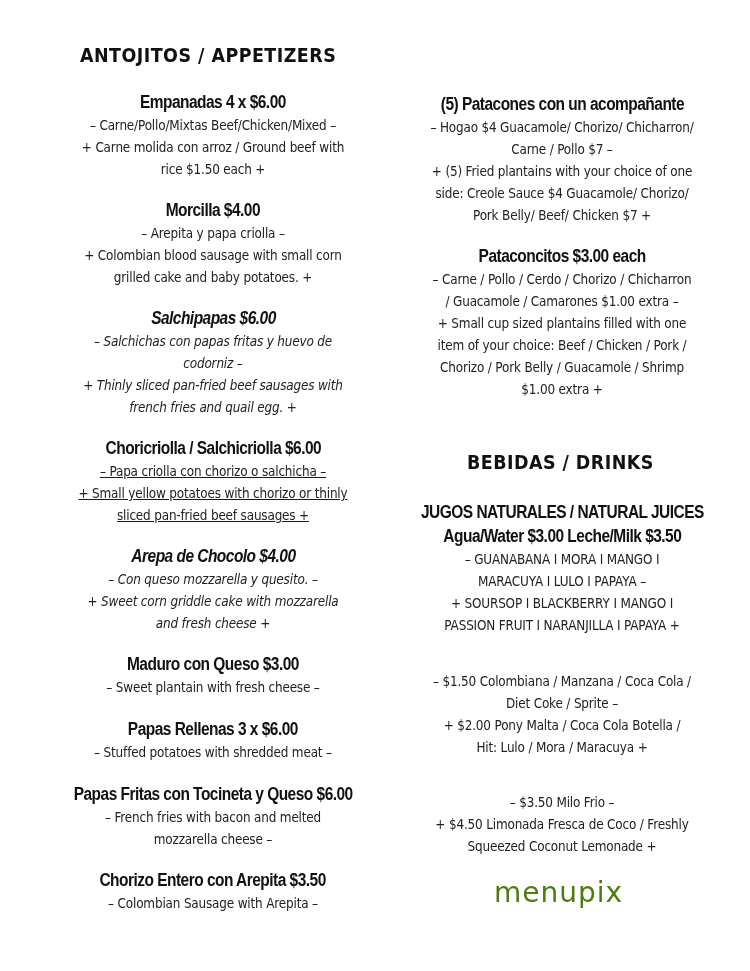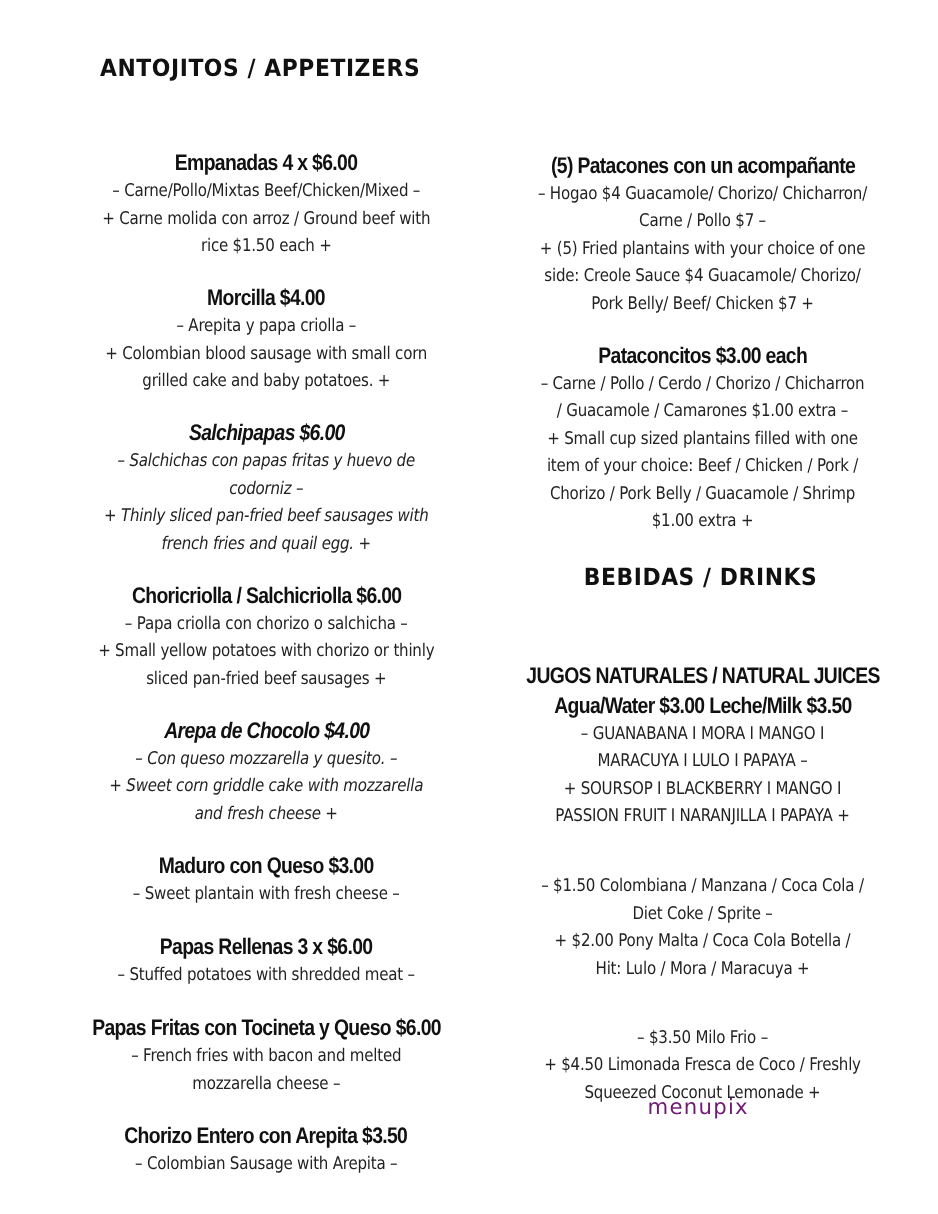--- a/index.html
+++ b/index.html
@@ -15,21 +15,21 @@
       position: absolute;
       font-family: "DejaVu Sans", sans-serif;
       font-weight: bold;
       font-size: 19px;
       letter-spacing: 0.5px;
       transform: scaleX(0.92);
       transform-origin: left top;
       color: #111;
       white-space: nowrap;
     }
-    .item { position: absolute; left: 0; right: 0; text-align: center; margin-top: 28px; }
+    .item { position: absolute; left: 0; right: 0; text-align: center; }
     .item-name {
       font-family: "Liberation Sans", sans-serif;
       font-weight: bold;
       font-size: 18px;
       line-height: 24px;
       letter-spacing: -0.6px;
       transform: scaleX(0.86);
       display: inline-block;
       white-space: nowrap;
       color: #111;
@@ -38,23 +38,23 @@
       font-family: "DejaVu Sans", sans-serif;
       font-size: 14px;
       line-height: 22px;
       letter-spacing: -0.2px;
       color: #222;
       white-space: nowrap;
       display: block;
       transform: scaleX(0.86);
     }
     .watermark {
-      position: absolute; left: 518px; top: 876px;
+      position: absolute; left: 494px; top: 876px;
       font-family: "DejaVu Sans", sans-serif;
-      font-size: 17px; color: #701a75; letter-spacing: 1px;
+      font-size: 28px; color: #4d7c0f; letter-spacing: 1px;
     }
   </style>
 </head>
 <body>
 
 <div class="section-title" style="left:80px; top:44px;">ANTOJITOS / APPETIZERS</div>
 
 <div class="col col-left" style="top:0; height:971px;">
   <div class="item" style="top:90px;">
     <div class="item-name">Empanadas    4 x $6.00</div>
@@ -71,21 +71,21 @@
   </div>
 
   <div class="item" style="top:306px;font-style:italic;">
     <div class="item-name">Salchipapas  $6.00</div>
     <span class="desc">– Salchichas con papas fritas y huevo de</span>
     <span class="desc">codorniz  –</span>
     <span class="desc">+ Thinly sliced pan-fried beef sausages with</span>
     <span class="desc">french fries and quail egg.  +</span>
   </div>
 
-  <div class="item" style="top:436px;">
+  <div class="item" style="top:436px;text-decoration:underline;">
     <div class="item-name">Choricriolla / Salchicriolla  $6.00</div>
     <span class="desc">– Papa criolla con chorizo o salchicha   –</span>
     <span class="desc">+ Small yellow potatoes with chorizo or thinly</span>
     <span class="desc">sliced pan-fried beef sausages +</span>
   </div>
 
   <div class="item" style="top:544px;font-style:italic;">
     <div class="item-name">Arepa de Chocolo $4.00</div>
     <span class="desc">– Con queso mozzarella y quesito. –</span>
     <span class="desc">+ Sweet corn griddle cake with mozzarella</span>

